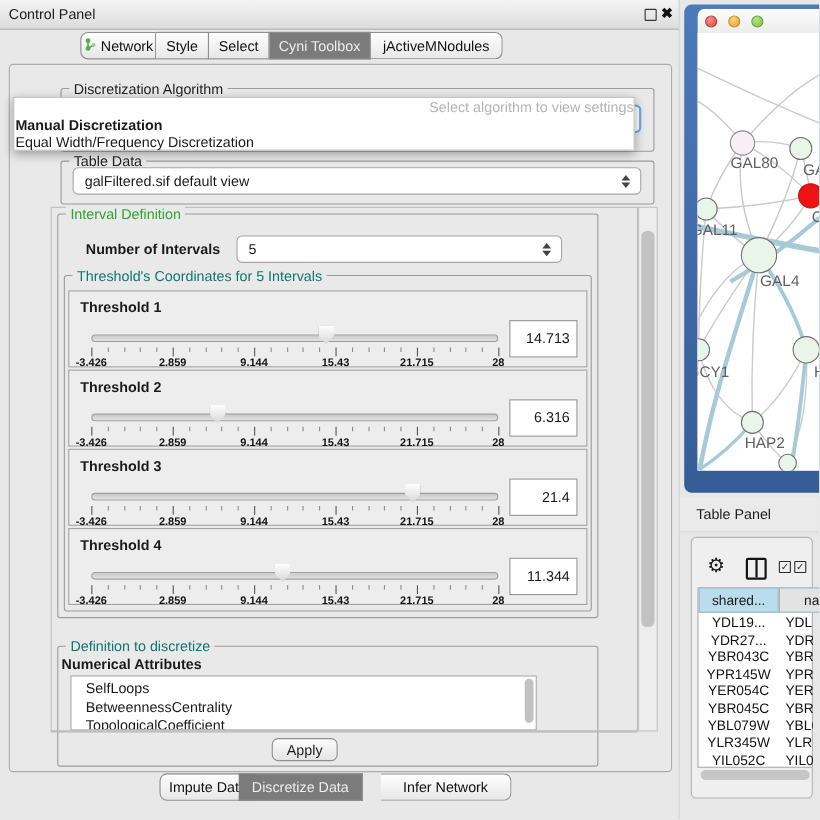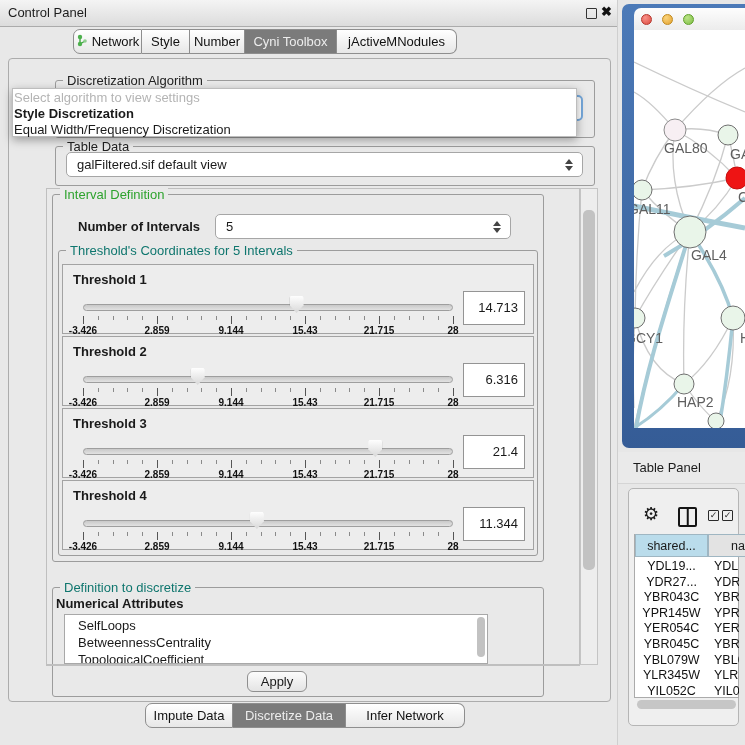--- a/index.html
+++ b/index.html
@@ -32,21 +32,21 @@
   .spinner{position:absolute;right:9px;top:50%;transform:translateY(-50%);display:flex;
            flex-direction:column;gap:2px;}
   .tri-up{width:0;height:0;border-left:4px solid transparent;border-right:4px solid transparent;
           border-bottom:5px solid #444;}
   .tri-dn{width:0;height:0;border-left:4px solid transparent;border-right:4px solid transparent;
           border-top:5px solid #444;}
   
   .popup{left:12px;top:88px;width:565px;height:49px;background:#FFF;border:1px solid #BDBDBD;
          box-shadow:0 3px 9px rgba(0,0,0,.35);z-index:5;padding-top:1px;box-sizing:border-box;}
   .popup-line{font-size:13px;line-height:16px;padding-left:1px;white-space:nowrap;}
-  .popup-ph{color:#B4B4B4;text-align:left;}
+  .popup-ph{color:#B4B4B4;text-align:right;}
   .focus-combo{left:66px;top:95px;width:517px;height:26px;background:#FFF;border:2px solid #76A9DC;
                border-radius:5px;box-sizing:border-box;z-index:2;}
   
   .thr-box{left:62px;width:472px;height:70px;background:#EDEDED;border:1px solid #A3A3A3;
            box-sizing:border-box;}
   .thr-label{position:absolute;left:10px;top:7px;font-size:13px;font-weight:bold;}
   .track{position:absolute;left:20px;top:39px;width:370px;height:7px;border:1px solid #9E9E9E;
          border-radius:4px;background:linear-gradient(#C9C9C9,#E2E2E2);box-sizing:border-box;}
   .thumb{position:absolute;top:31px;width:14px;height:17px;
          background:linear-gradient(#FEFEFE,#D8D8D8);
@@ -110,41 +110,41 @@
             <circle cx="4" cy="3" r="2.2" fill="#4CB04C"></circle>
             <circle cx="4" cy="10" r="2.2" fill="#4CB04C"></circle>
             <circle cx="9" cy="7" r="1.8" fill="#8FCE8F"></circle>
           </svg></span>
         <span>Network</span>
       </div>
       <div class="abs tabseg" style="left: 142px; width: 48px;">
         <span>Style</span>
       </div>
       <div class="abs tabseg" style="left: 190px; width: 55px;">
-        <span>Number</span>
+        <span>Select</span>
       </div>
       <div class="abs tabseg sel" style="left: 245px; width: 92px;">
         <span>Cyni Toolbox</span>
       </div>
       <div class="abs tabseg last" style="left: 337px; width: 120px;">
         <span>jActiveMNodules</span>
       </div>
     </div>
 
   <div class="abs mainpanel"></div>
   <div class="abs rightline"></div>
 
   <div class="abs fieldset" style="left:55px;top:80px;width:540px;height:58px;"></div>
   <div class="abs legend" style="left:63px;top:73px;color:#222;">Discretization Algorithm</div>
   <div class="abs focus-combo"></div>
 
   <div class="abs popup">
     <div class="popup-line popup-ph">Select algorithm to view settings</div>
     <div id="popup-options">
-        <div class="popup-line" style="font-weight: bold;">Style Discretization</div>
+        <div class="popup-line" style="font-weight: bold;">Manual Discretization</div>
         <div class="popup-line">Equal Width/Frequency Discretization</div>
       </div>
   </div>
 
   <div class="abs fieldset" style="left:55px;top:146px;width:540px;height:40px;"></div>
   <div class="abs legend" style="left:63px;top:139px;color:#222;">Table Data</div>
   <div class="abs combo" style="left:66px;top:152px;width:517px;height:25px;">
     <span>galFiltered.sif default view</span>
     <span class="spinner">
         <span class="tri-up"></span>
@@ -182,21 +182,21 @@
       </div>
     <div class="vscroll-thumb" style="right:2px;top:2px;width:8px;height:40px;"></div>
   </div>
 
   <div class="abs" style="left:46px;top:664px;width:534px;height:2px;background:#BFBFBF;"></div>
 
   <div class="abs btn" style="left:247px;top:671px;width:60px;height:21px;">Apply</div>
 
   <div id="bottomtabs">
       <div class="abs tabseg first" style="top: 703px; left: 145px; width: 88px;">Impute Data</div>
-      <div class="abs tabseg sel" style="top: 703px; left: 233px; width: 113px;">Discretize Data</div>
+      <div class="abs tabseg sel" style="top: 703px; left: 217px; width: 113px;">Discretize Data</div>
       <div class="abs tabseg last" style="top: 703px; left: 346px; width: 119px;">Infer Network</div>
     </div>
 
   <div class="abs" style="left:618px;top:0;width:127px;height:745px;background:#E7E7E7;"></div>
 
   <div class="abs netwin"></div>
   <div class="abs nettitle">
     <div class="light" style="left:7px;background:radial-gradient(circle at 35% 30%,#F99189,#DD4B40);border:1px solid #B4352C;"></div>
     <div class="light" style="left:28px;background:radial-gradient(circle at 35% 30%,#FAD47C,#E4A230);border:1px solid #C18A1E;"></div>
     <div class="light" style="left:49px;background:radial-gradient(circle at 35% 30%,#BBE387,#7EBE45);border:1px solid #60A02B;"></div>

